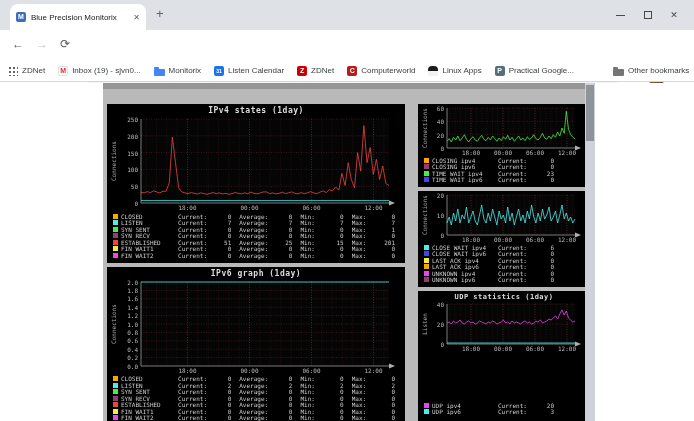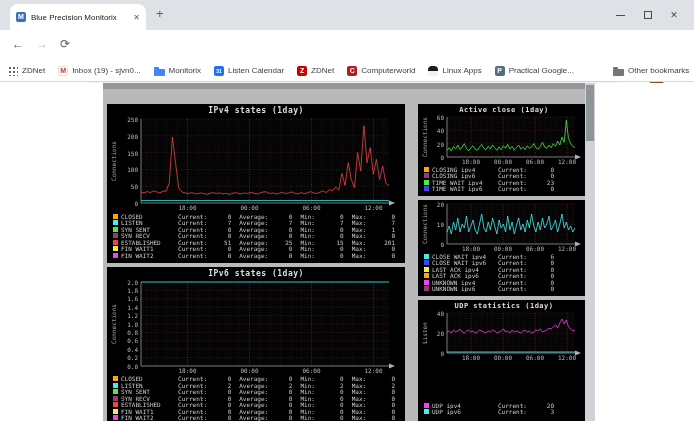--- a/index.html
+++ b/index.html
@@ -343,21 +343,21 @@
                   <span class="">0</span>
                 </span>
                 <span class="lcol" style="width: 44px;">
                   <span class="">Max:</span>
                   <span class="">0</span>
                 </span>
               </div>
             </div>
         </div>
         <div class="panel">
-          <div class="g-title">IPv6 states  (1day)</div>
+          <div class="g-title">IPv6 graph  (1day)</div>
           <div class="g-wrap">
               <svg width="248" height="84" style="overflow:visible;display:block;background:#050505">
                 <line x1="5.158399999999999" y1="0" x2="5.158399999999999" y2="84" stroke="#3d1a1a" stroke-width="0.5" stroke-dasharray="1,1.5"></line>
                 <line x1="15.491733333333332" y1="0" x2="15.491733333333332" y2="84" stroke="#3d1a1a" stroke-width="0.5" stroke-dasharray="1,1.5"></line>
                 <line x1="25.825066666666665" y1="0" x2="25.825066666666665" y2="84" stroke="#3d1a1a" stroke-width="0.5" stroke-dasharray="1,1.5"></line>
                 <line x1="36.15839999999999" y1="0" x2="36.15839999999999" y2="84" stroke="#3d1a1a" stroke-width="0.5" stroke-dasharray="1,1.5"></line>
                 <line x1="46.491733333333336" y1="0" x2="46.491733333333336" y2="84" stroke="#3d1a1a" stroke-width="0.5" stroke-dasharray="1,1.5"></line>
                 <line x1="56.82506666666667" y1="0" x2="56.82506666666667" y2="84" stroke="#3d1a1a" stroke-width="0.5" stroke-dasharray="1,1.5"></line>
                 <line x1="67.1584" y1="0" x2="67.1584" y2="84" stroke="#3d1a1a" stroke-width="0.5" stroke-dasharray="1,1.5"></line>
                 <line x1="77.49173333333333" y1="0" x2="77.49173333333333" y2="84" stroke="#3d1a1a" stroke-width="0.5" stroke-dasharray="1,1.5"></line>
@@ -552,21 +552,20 @@
                 <span class="lcol" style="width: 44px;">
                   <span class="">Max:</span>
                   <span class="">0</span>
                 </span>
               </div>
             </div>
         </div>
       </div>
       <div class="col-r">
         <div class="panel sm">
-          <div class="g-title">Active close  (1day)</div>
           <div class="g-wrap">
               <svg width="128" height="40" style="overflow:visible;display:block;background:#050505">
                 <line x1="2.6624" y1="0" x2="2.6624" y2="40" stroke="#3d1a1a" stroke-width="0.5" stroke-dasharray="1,1.5"></line>
                 <line x1="7.995733333333333" y1="0" x2="7.995733333333333" y2="40" stroke="#3d1a1a" stroke-width="0.5" stroke-dasharray="1,1.5"></line>
                 <line x1="13.329066666666666" y1="0" x2="13.329066666666666" y2="40" stroke="#3d1a1a" stroke-width="0.5" stroke-dasharray="1,1.5"></line>
                 <line x1="18.662399999999998" y1="0" x2="18.662399999999998" y2="40" stroke="#3d1a1a" stroke-width="0.5" stroke-dasharray="1,1.5"></line>
                 <line x1="23.995733333333334" y1="0" x2="23.995733333333334" y2="40" stroke="#3d1a1a" stroke-width="0.5" stroke-dasharray="1,1.5"></line>
                 <line x1="29.32906666666667" y1="0" x2="29.32906666666667" y2="40" stroke="#3d1a1a" stroke-width="0.5" stroke-dasharray="1,1.5"></line>
                 <line x1="34.6624" y1="0" x2="34.6624" y2="40" stroke="#3d1a1a" stroke-width="0.5" stroke-dasharray="1,1.5"></line>
                 <line x1="39.995733333333334" y1="0" x2="39.995733333333334" y2="40" stroke="#3d1a1a" stroke-width="0.5" stroke-dasharray="1,1.5"></line>

